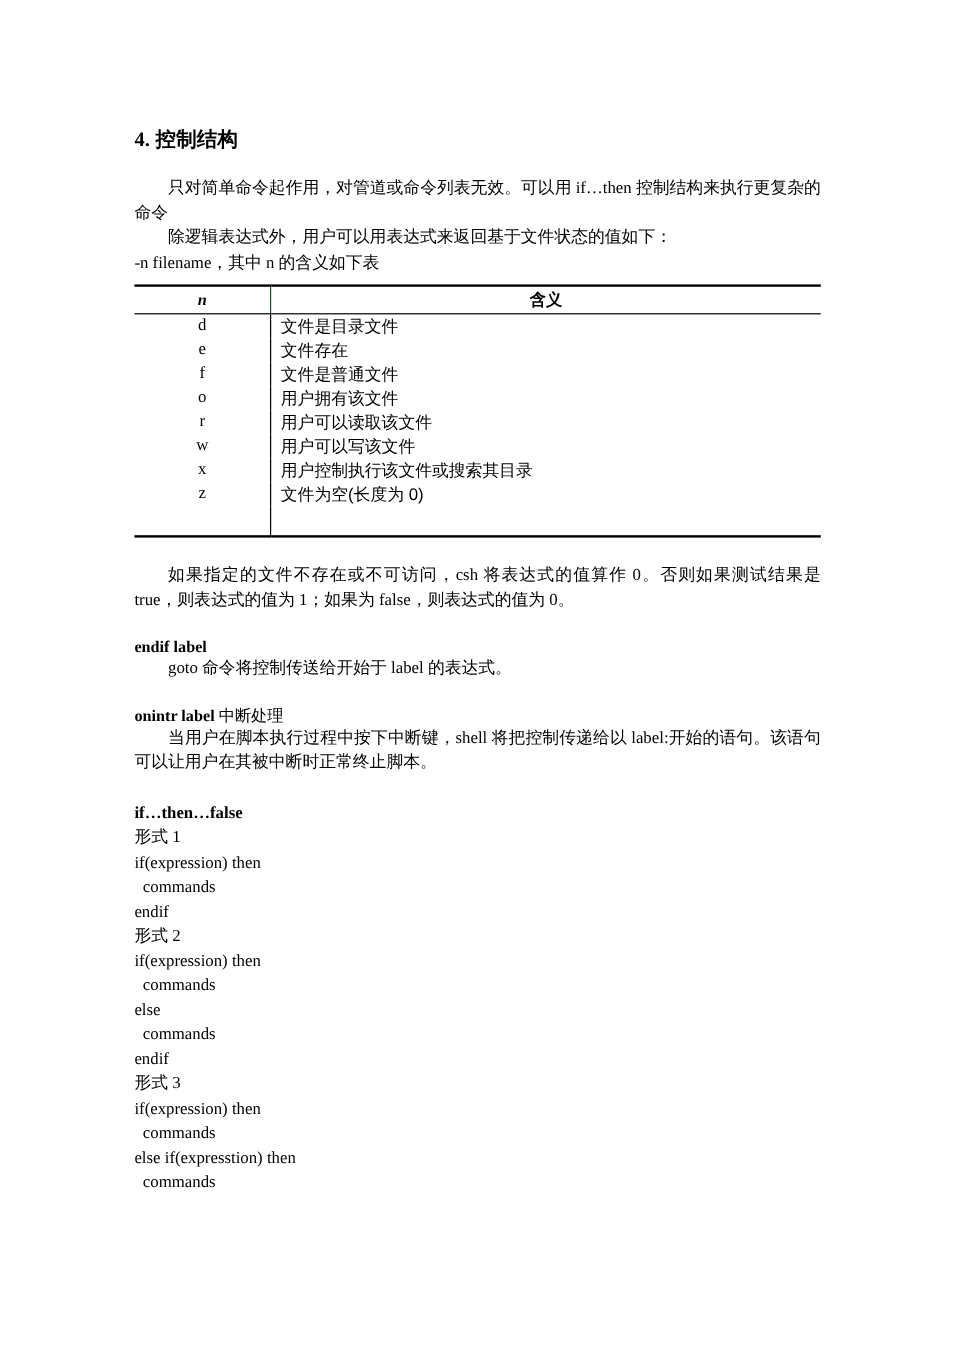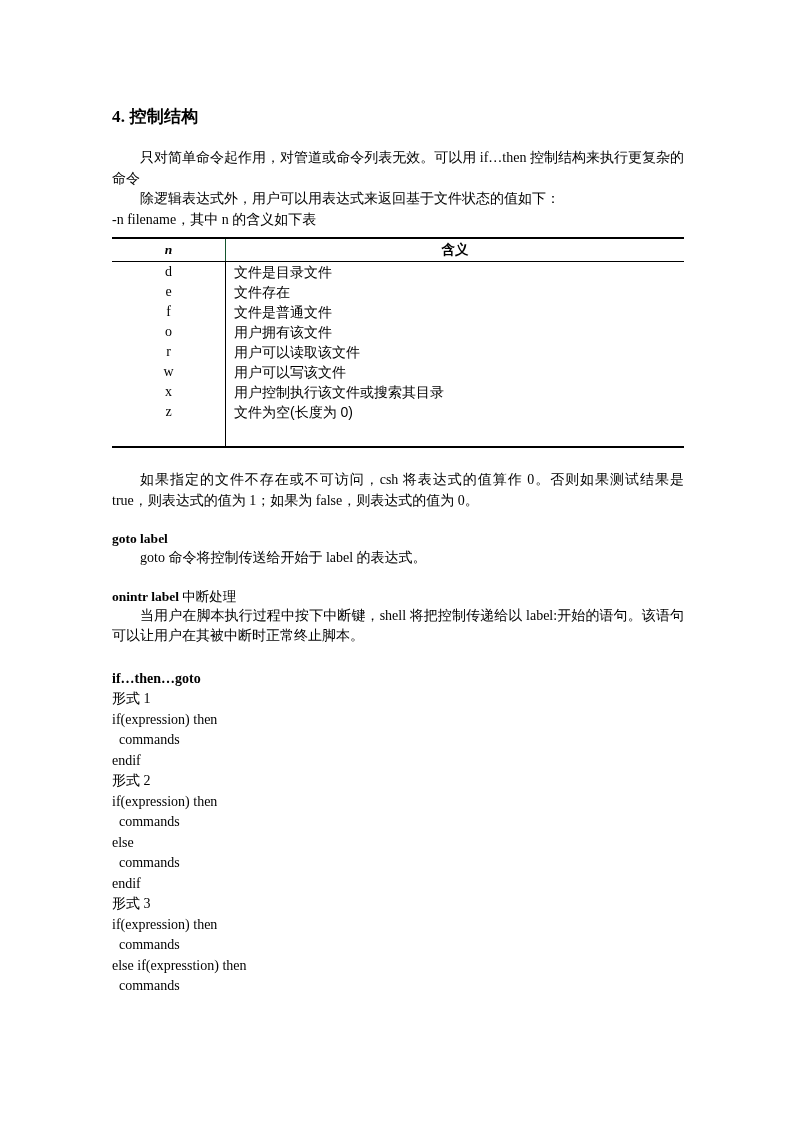--- a/index.html
+++ b/index.html
@@ -190,36 +190,36 @@
         </tbody>
       </table>
     </div>
 
     <div class="sp22"></div>
 
     <p class="para indent">如果指定的文件不存在或不可访问，csh 将表达式的值算作 0。否则如果测试结果是 true，则表达式的值为 1；如果为 false，则表达式的值为 0。</p>
 
     <div class="sp18"></div>
 
-    <div class="h-sub">goto label</div>
+    <div class="h-sub">endif label</div>
 
     <p class="para indent">goto 命令将控制传送给开始于 label 的表达式。</p>
 
     <div class="sp18"></div>
 
     <div class="h-sub">
       <span>onintr label</span><span class="normal"> 中断处理</span>
     </div>
 
     <p class="para indent">当用户在脚本执行过程中按下中断键，shell 将把控制传递给以 label:开始的语句。该语句可以让用户在其被中断时正常终止脚本。</p>
 
     <div class="sp22"></div>
 
     <div class="code-block">
-      <div class="code-line bold">if…then…goto</div>
+      <div class="code-line bold">if…then…false</div>
       <div class="code-line">形式 1</div>
       <div class="code-line">if(expression) then</div>
       <div class="code-line">  commands</div>
       <div class="code-line">endif</div>
       <div class="code-line">形式 2</div>
       <div class="code-line">if(expression) then</div>
       <div class="code-line">  commands</div>
       <div class="code-line">else</div>
       <div class="code-line">  commands</div>
       <div class="code-line">endif</div>

